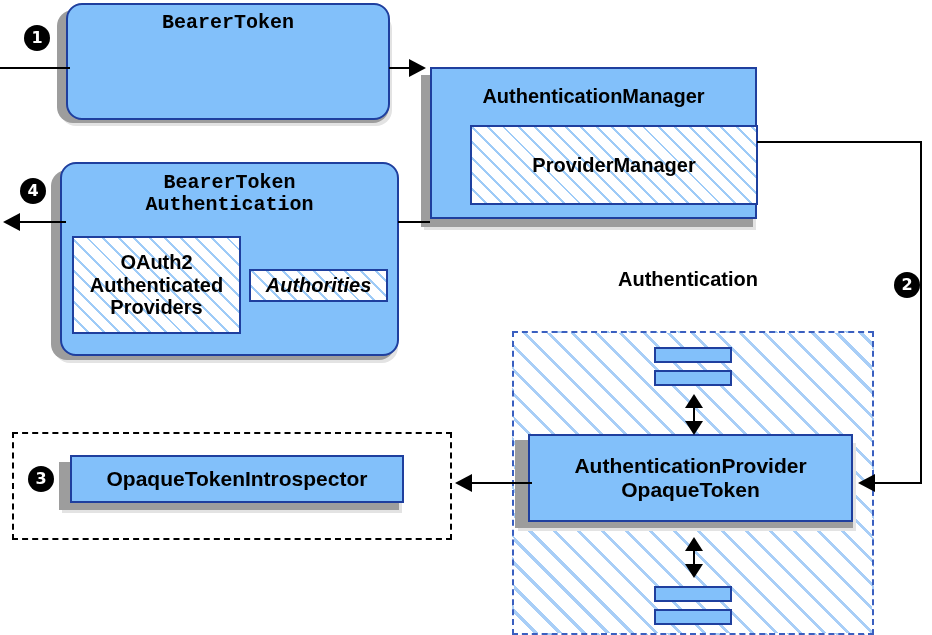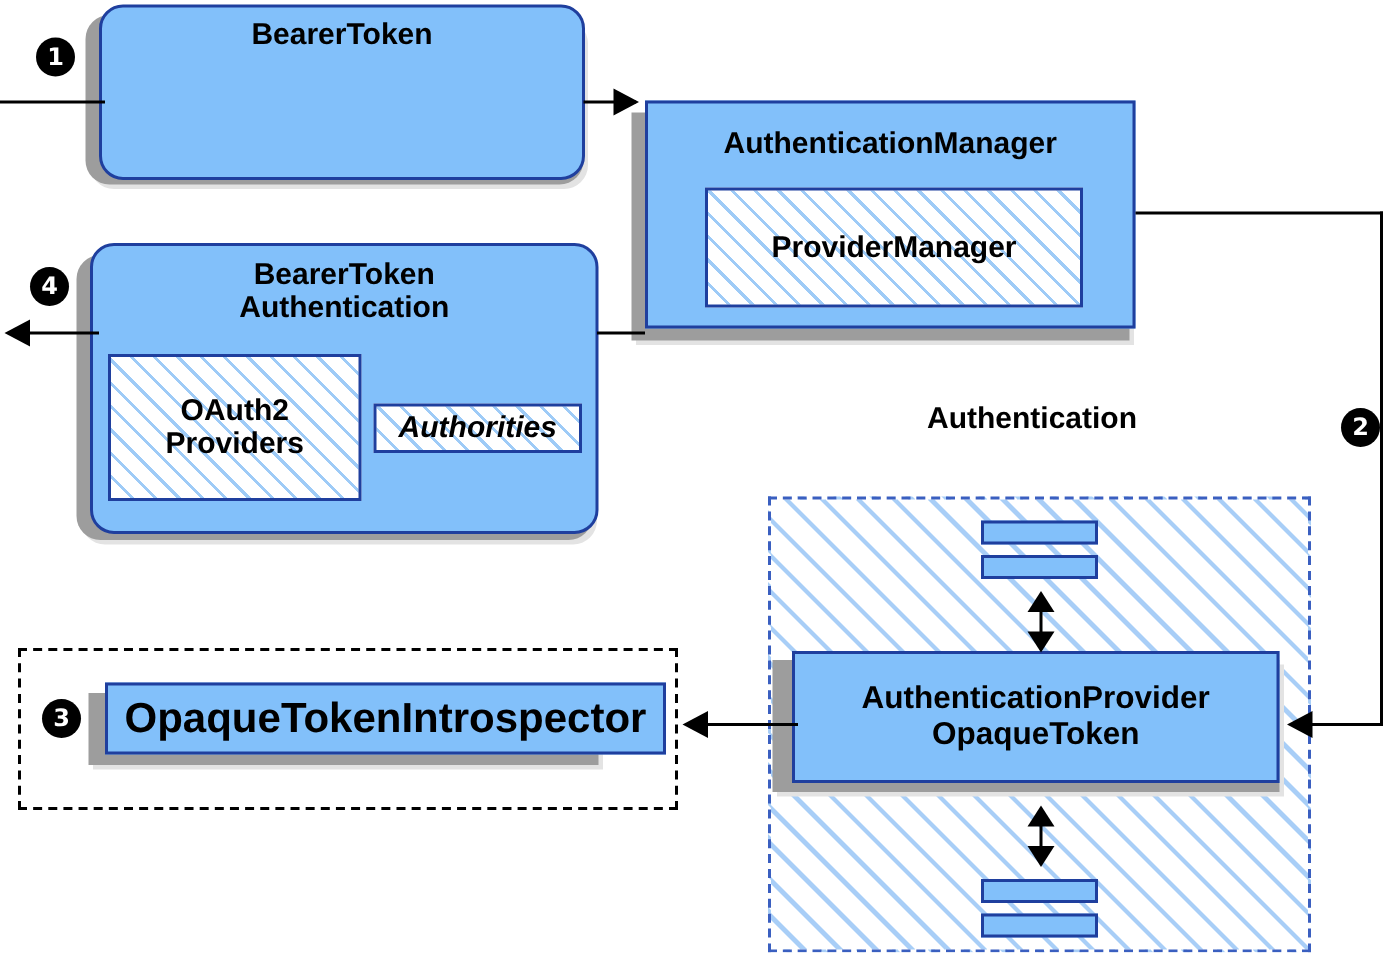--- a/index.html
+++ b/index.html
@@ -33,21 +33,21 @@
   .shadow {
     position: absolute;
     background: #9d9d9d;
     z-index: 4;
   }
   .shadow2 {
     position: absolute;
     background: #e3e3e3;
     z-index: 3;
   }
-  .rounded { border-radius: 16px; }
+  .rounded { border-radius: 16px; font-family: Liberation Mono, monospace; }
   .rounded-shadow { border-radius: 16px; }
 
   
   .hatch {
     background-color: #ffffff;
     background-image: repeating-linear-gradient(
       45deg,
       rgba(130,192,250,0) 0px,
       rgba(130,192,250,0) 9px,
       #9ecbf7 9px,
@@ -200,52 +200,53 @@
   <div class="shadow rounded-shadow" style="left:57px; top:10px; width:332px; height:113px;"></div>
   <div class="node rounded" style="left:66px; top:3px; width:324px; height:117px; padding-top:7px; font-size:20px;">
     <div class="title">BearerToken</div>
   </div>
 
   <div class="shadow2" style="left:424px; top:78px; width:332px; height:152px;"></div>
   <div class="shadow" style="left:421px; top:75px; width:332px; height:152px;"></div>
   <div class="node" style="left:430px; top:67px; width:327px; height:152px; padding-top:16px; font-size:20px;">
     <div class="title">AuthenticationManager</div>
   </div>
-  <div class="inner hatch" style="left:470px; top:125px; width:252px; height:80px; font-size:20px;">
+  <div class="inner hatch" style="left:470px; top:125px; width:288px; height:80px; font-size:20px;">
     <span>ProviderManager</span>
   </div>
 
   <div class="shadow2 rounded-shadow" style="left:54px; top:173px; width:344px; height:190px;"></div>
   <div class="shadow rounded-shadow" style="left:51px; top:170px; width:344px; height:190px;"></div>
   <div class="node rounded" style="left:60px; top:162px; width:339px; height:194px; padding-top:8px; font-size:20px;">
     <div class="title">BearerToken</div>
     <div class="title">Authentication</div>
   </div>
   <div class="inner hatch" style="left:72px; top:236px; width:169px; height:98px; font-size:20px; flex-direction:column;">
     <div>OAuth2</div>
+    <div>Authenticated</div>
     <div>Providers</div>
   </div>
   <div class="inner hatch" style="left:249px; top:269px; width:139px; height:33px; font-size:20px;font-style:italic;">
     <span>Authorities</span>
   </div>
 
   <div class="plain-label" style="left:576px; top:268px; width:224px; font-size:20px;">
     <div>Authentication</div>
   </div>
 
   <div class="shadow2" style="left:518px; top:443px; width:338px; height:88px;"></div>
   <div class="shadow" style="left:515px; top:440px; width:338px; height:88px;"></div>
   <div class="node" style="left:528px; top:434px; width:325px; height:88px; justify-content:center; font-size:21px;">
     <div class="title">AuthenticationProvider</div>
     <div class="title">OpaqueToken</div>
   </div>
 
   <div class="shadow2" style="left:62px; top:465px; width:340px; height:48px;"></div>
   <div class="shadow" style="left:59px; top:462px; width:340px; height:48px;"></div>
-  <div class="node" style="left:70px; top:455px; width:374px; height:48px; justify-content:center; font-size:28px;">
+  <div class="node" style="left:70px; top:455px; width:334px; height:48px; justify-content:center; font-size:21px;">
     <div class="title">OpaqueTokenIntrospector</div>
   </div>
 
   <div class="step" style="left:24px; top:25px;">
     <span>1</span>
   </div>
   <div class="step" style="left:894px; top:272px;">
     <span>2</span>
   </div>
   <div class="step" style="left:28px; top:466px;">

